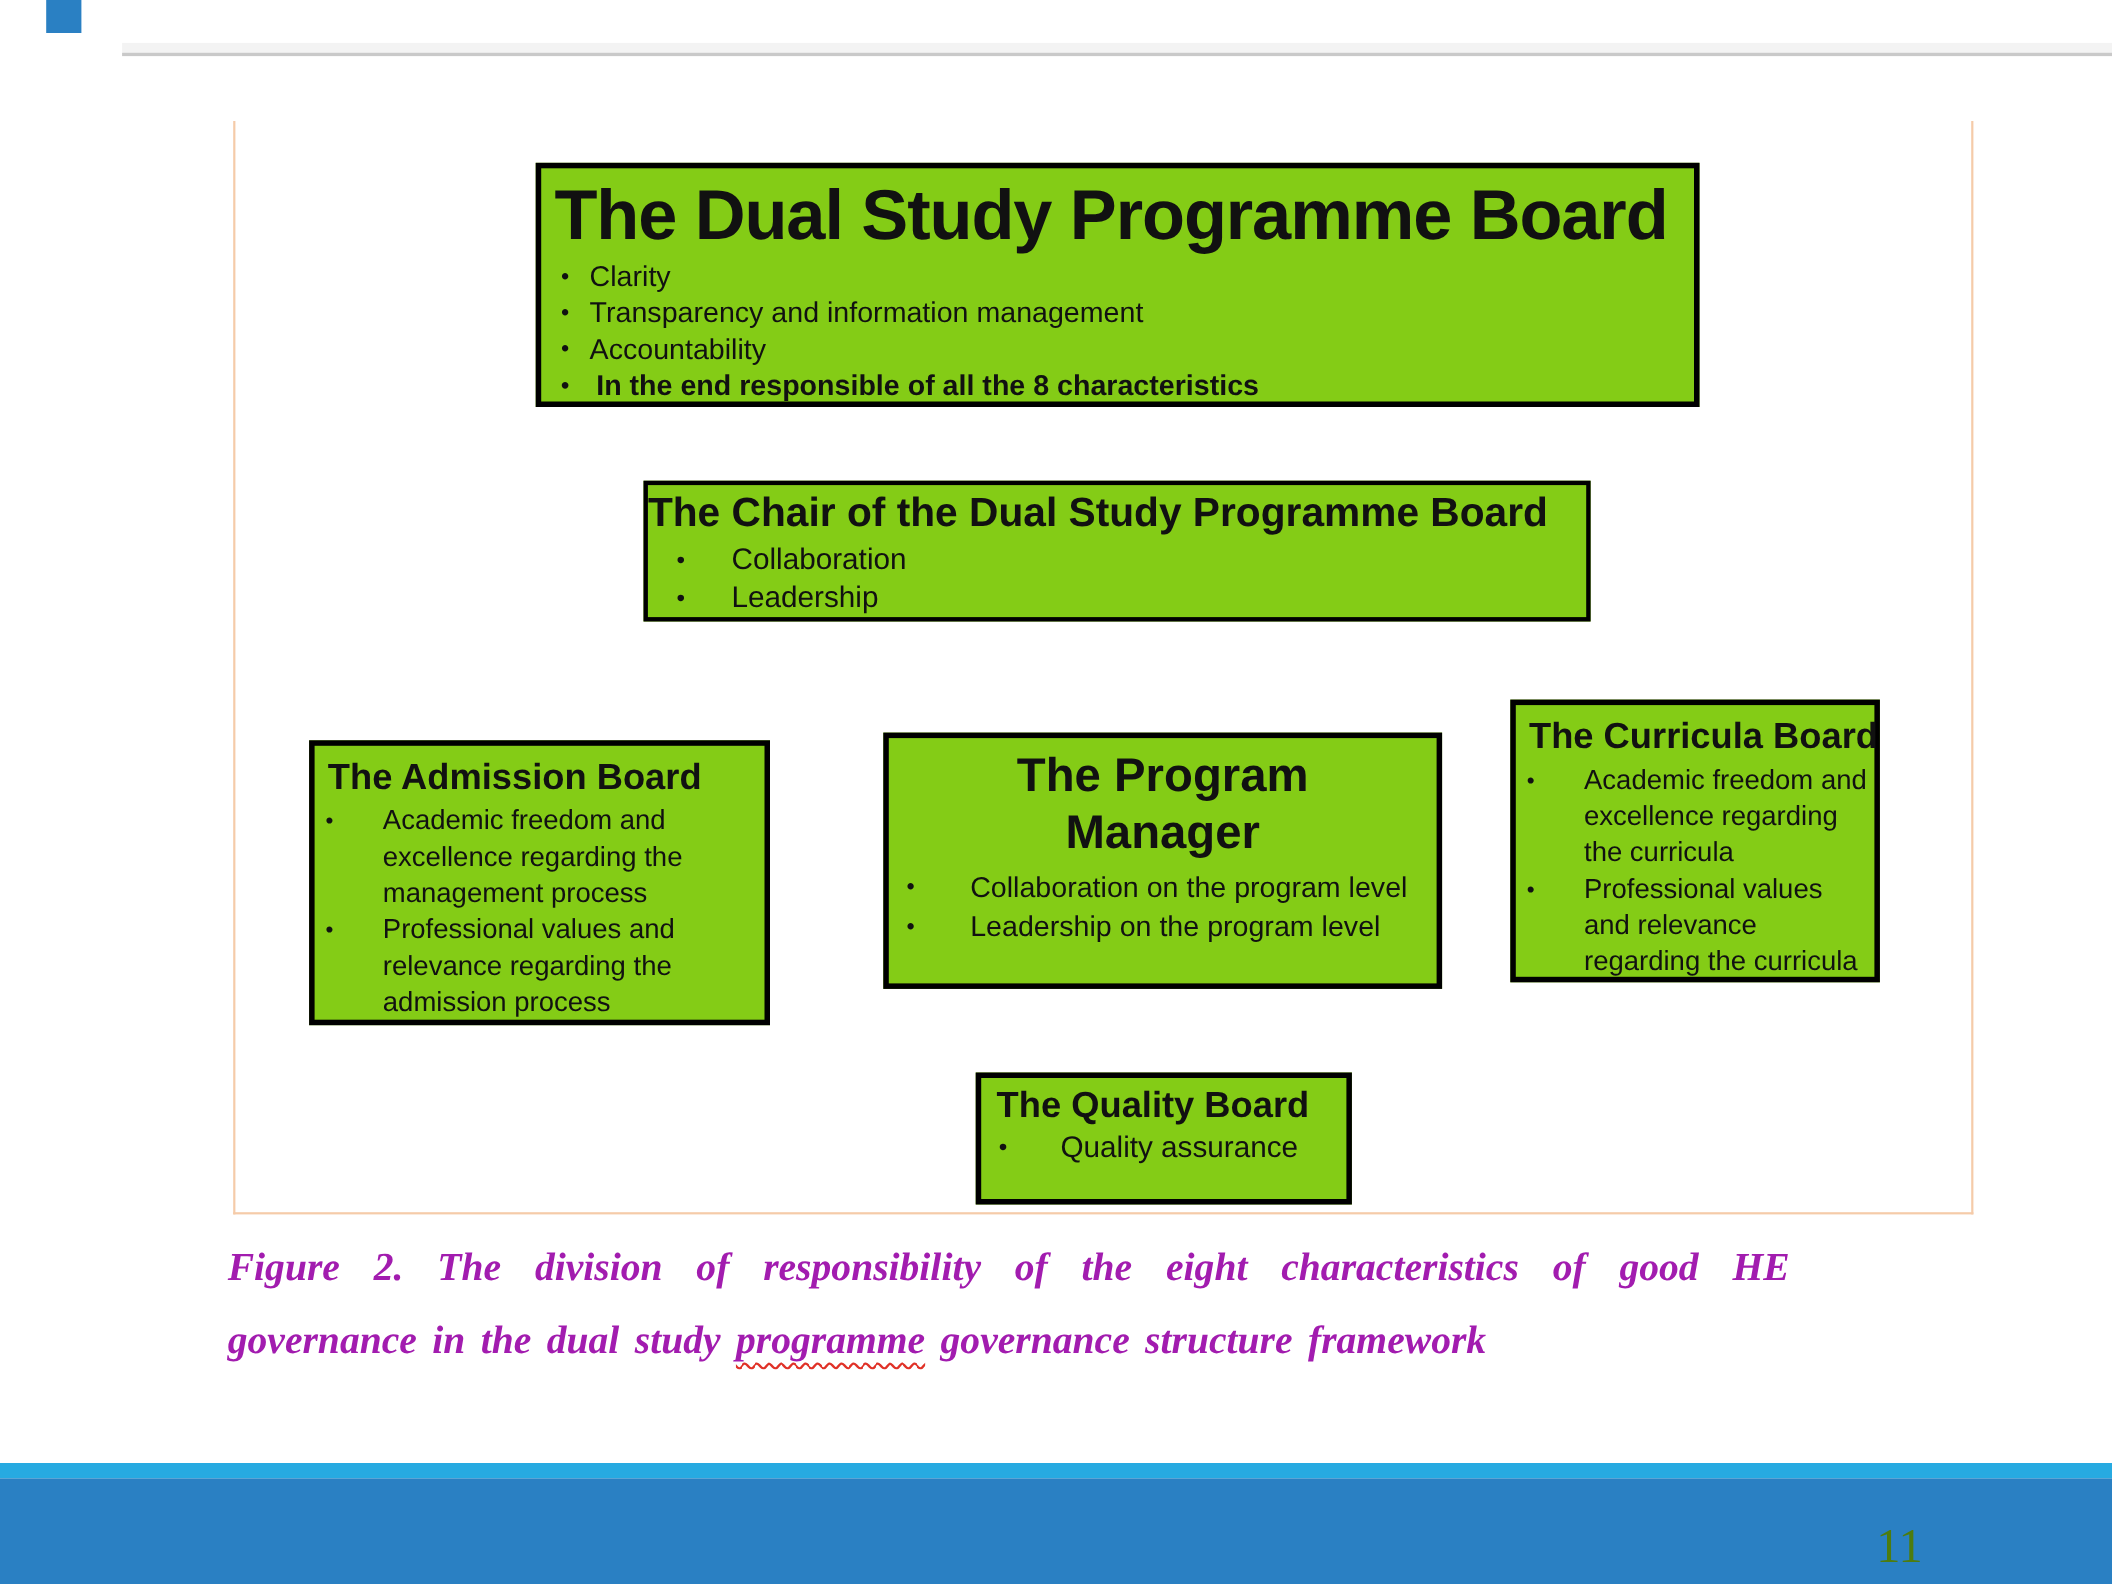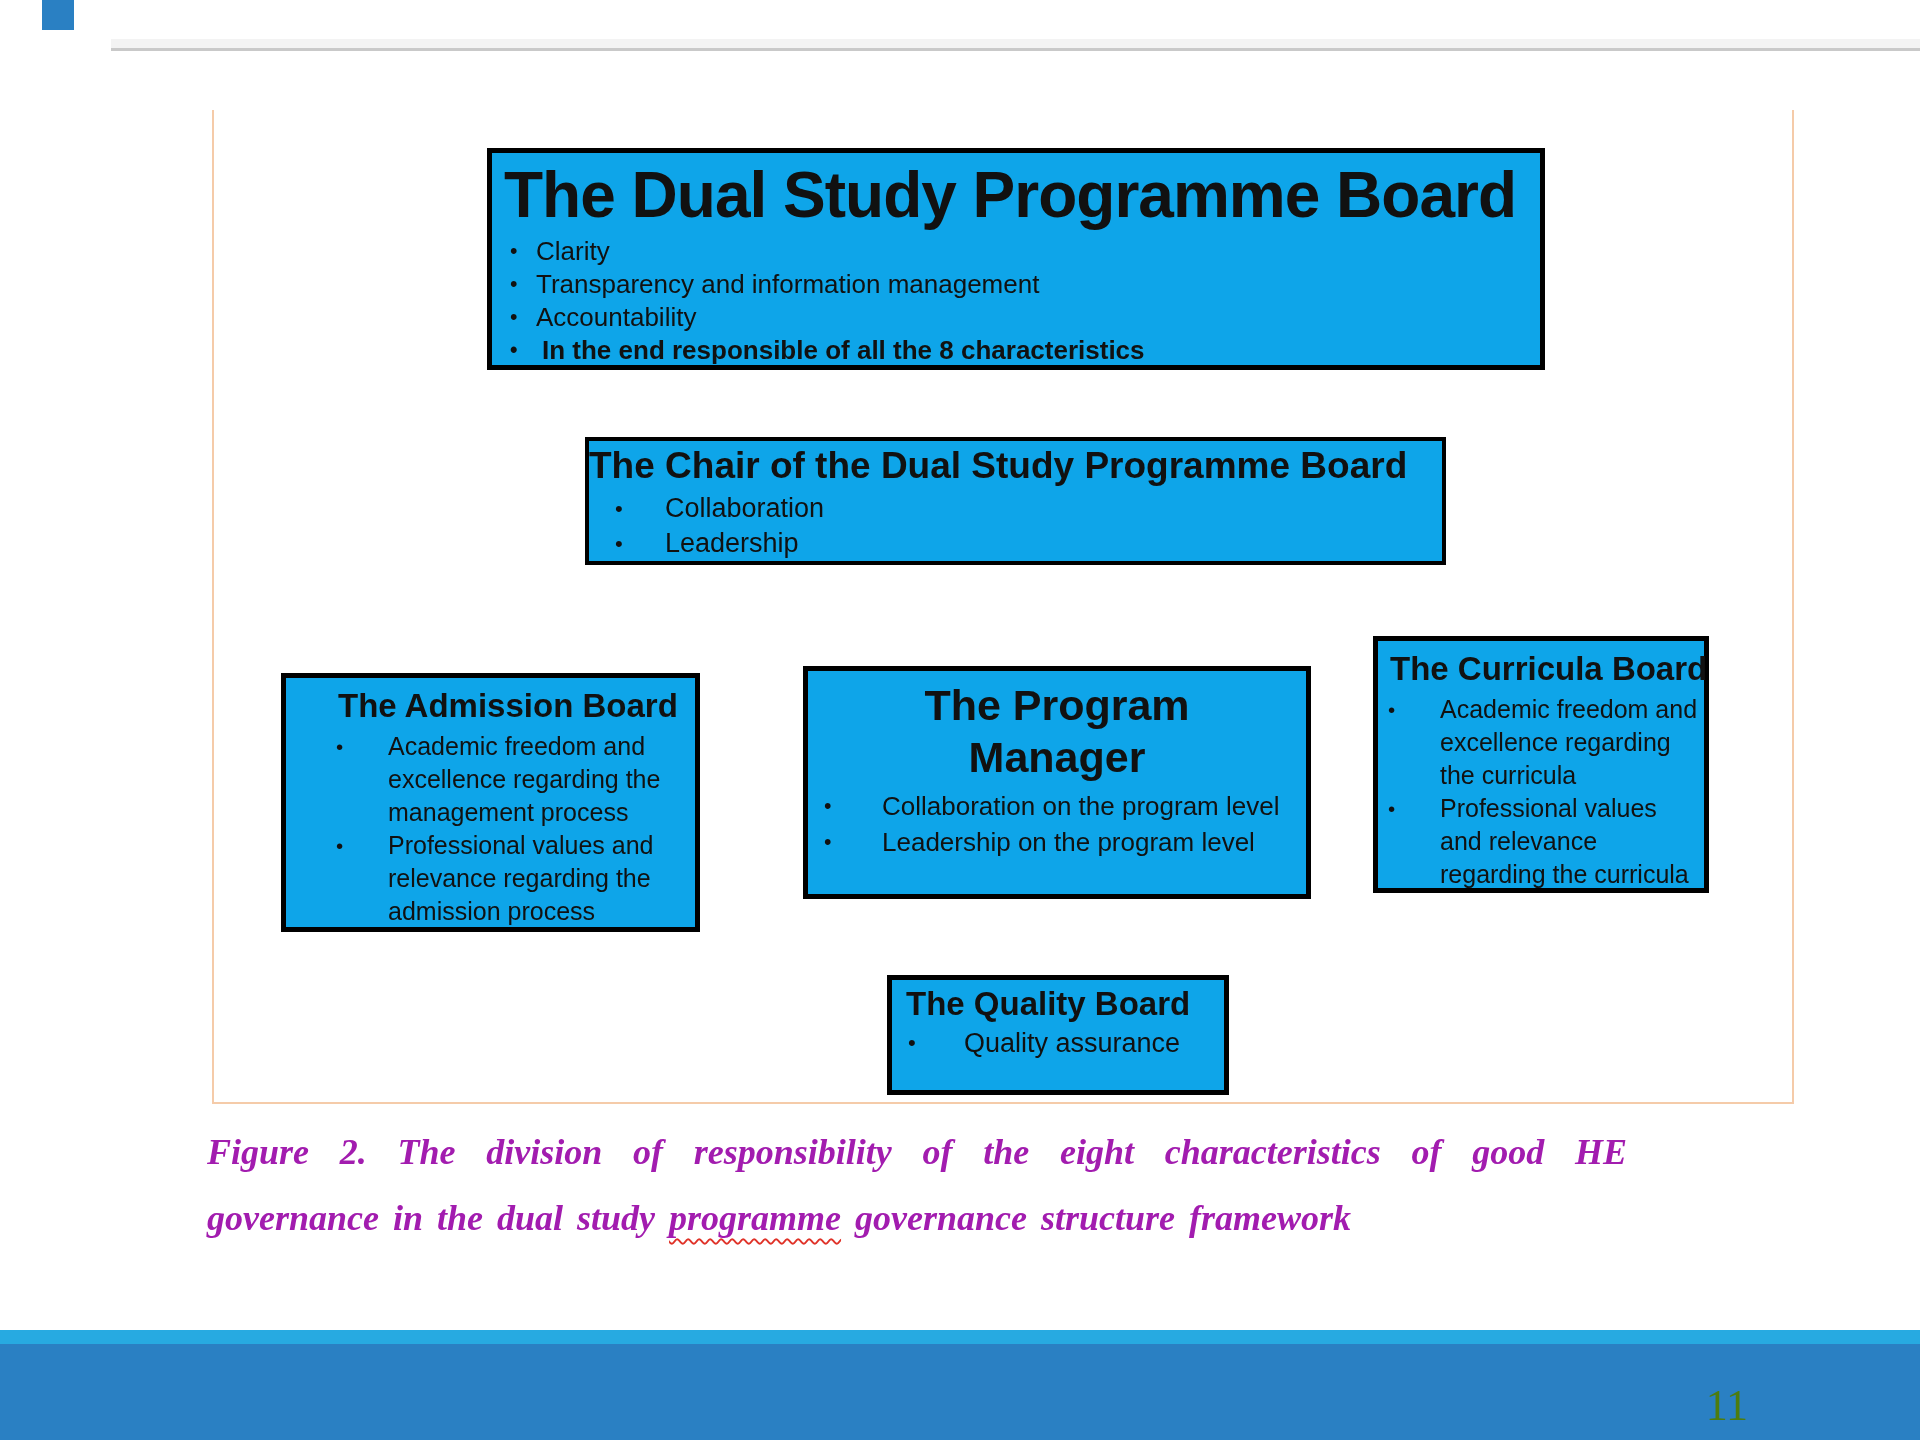--- a/index.html
+++ b/index.html
@@ -9,21 +9,21 @@
   
   .corner-accent{position:absolute;left:42px;top:0;width:32px;height:30px;background:#2a80c3;}
   .top-rule{position:absolute;left:111px;top:39px;right:0;height:9px;background:#f3f3f3;
             border-bottom:3px solid #c9c9c9;}
 
   
   .fig-container{position:absolute;left:212px;top:110px;width:1578px;height:992px;
                  border-left:2px solid #f5cba9;border-right:2px solid #f5cba9;
                  border-bottom:2px solid #f5cba9;background:#ffffff;}
 
-  .box{position:absolute;background:#0ea5e9;border:5px solid #000;box-sizing:border-box;}
+  .box{position:absolute;background:#84cc16;border:5px solid #000;box-sizing:border-box;}
 
   .bullets{margin:0;padding:0;}
   .brow{display:flex;align-items:flex-start;}
   .marker{flex:0 0 auto;text-align:left;font-size:0.82em;line-height:inherit;}
   .btext{flex:1 1 auto;}
 
   
   .box-main{left:487px;top:148px;width:1058px;height:222px;}
   .box-main .title{font-weight:bold;font-size:64px;line-height:68px;letter-spacing:-1px;
                    padding:8px 0 0 12px;white-space:nowrap;}
@@ -32,21 +32,21 @@
   .box-main .brow.strong{font-weight:bold;}
   .box-main .brow.strong .btext{padding-left:6px;}
 
   
   .box-chair{left:585px;top:437px;width:861px;height:128px;border-width:4px;}
   .box-chair .title{font-weight:bold;font-size:37px;line-height:50px;text-align:left;}
   .box-chair .bullets{margin:0 0 0 26px;font-size:27px;line-height:35px;}
   .box-chair .marker{width:50px;}
 
   
-  .box-admission{left:281px;top:673px;width:419px;height:259px;padding-left:40px;}
+  .box-admission{left:281px;top:673px;width:419px;height:259px;}
   .box-curricula{left:1373px;top:636px;width:336px;height:257px;}
   .side-title{font-weight:bold;font-size:33px;line-height:48px;padding:4px 0 0 12px;white-space:nowrap;}
   .side-bullets{margin:0 0 0 10px;font-size:25px;line-height:33px;}
   .side-bullets .marker{width:52px;}
 
   .box-program{left:803px;top:666px;width:508px;height:233px;}
   .box-program .title{font-weight:bold;font-size:43px;line-height:52px;text-align:center;padding-top:8px;}
   .box-program .bullets{margin:8px 0 0 16px;font-size:26px;line-height:31px;}
   .box-program .marker{width:58px;}
   .box-program .brow + .brow{margin-top:5px;}

